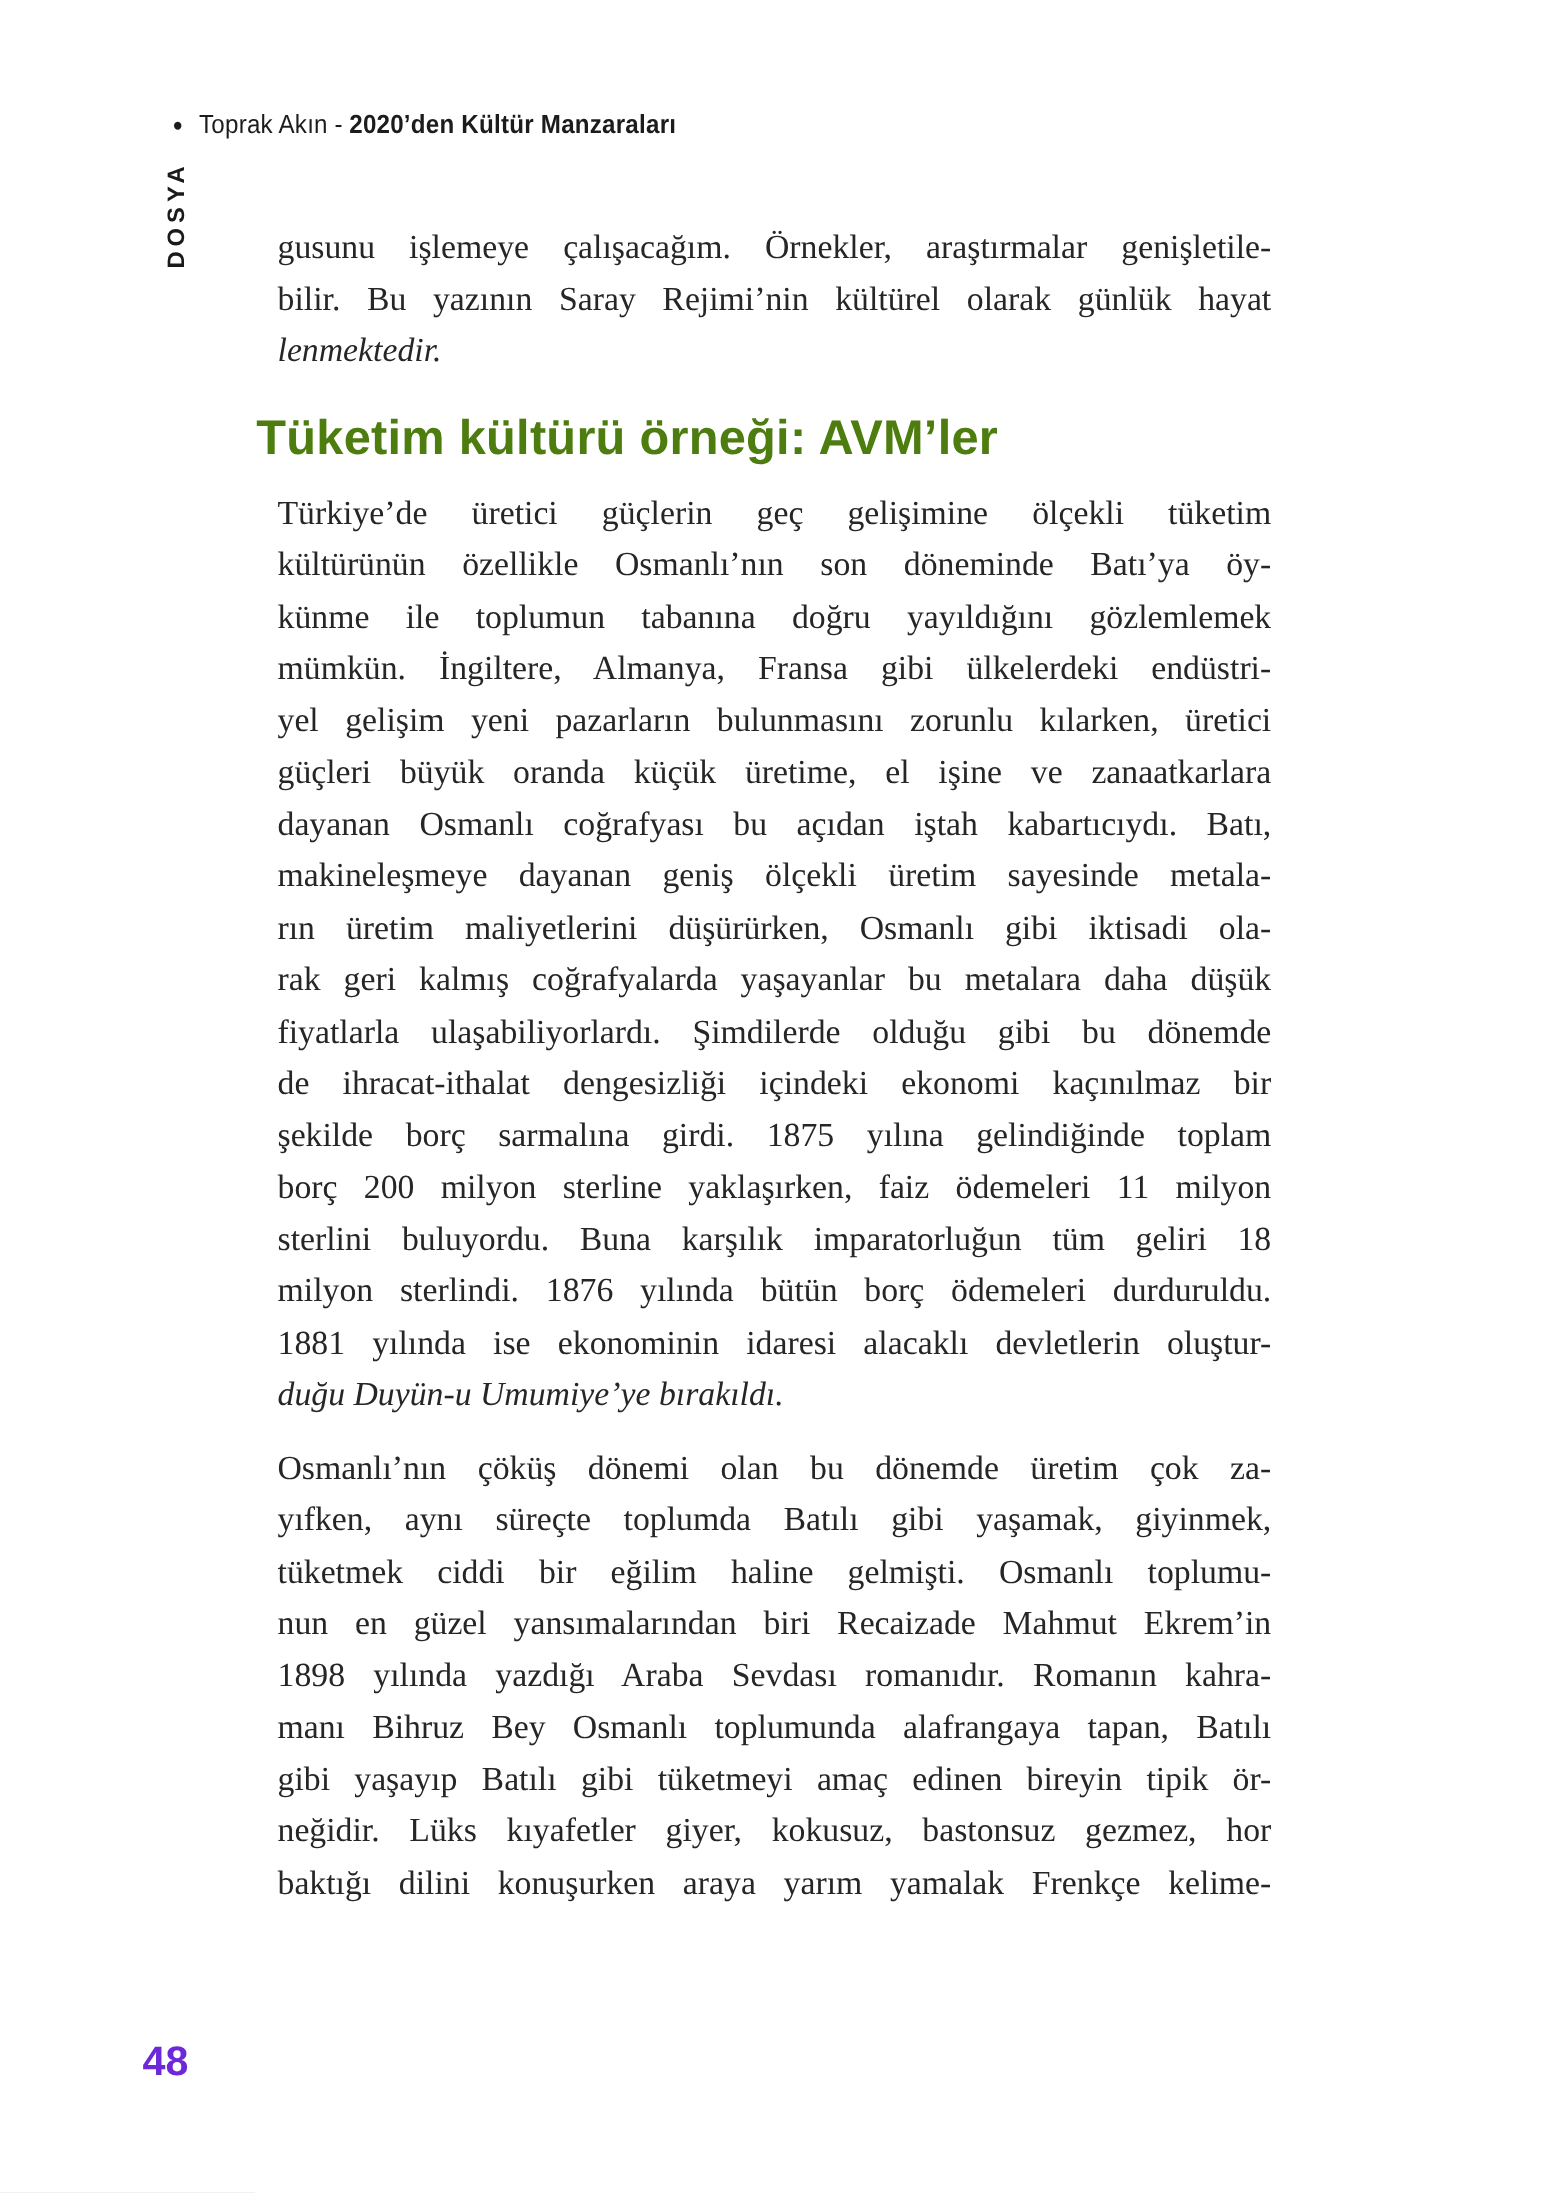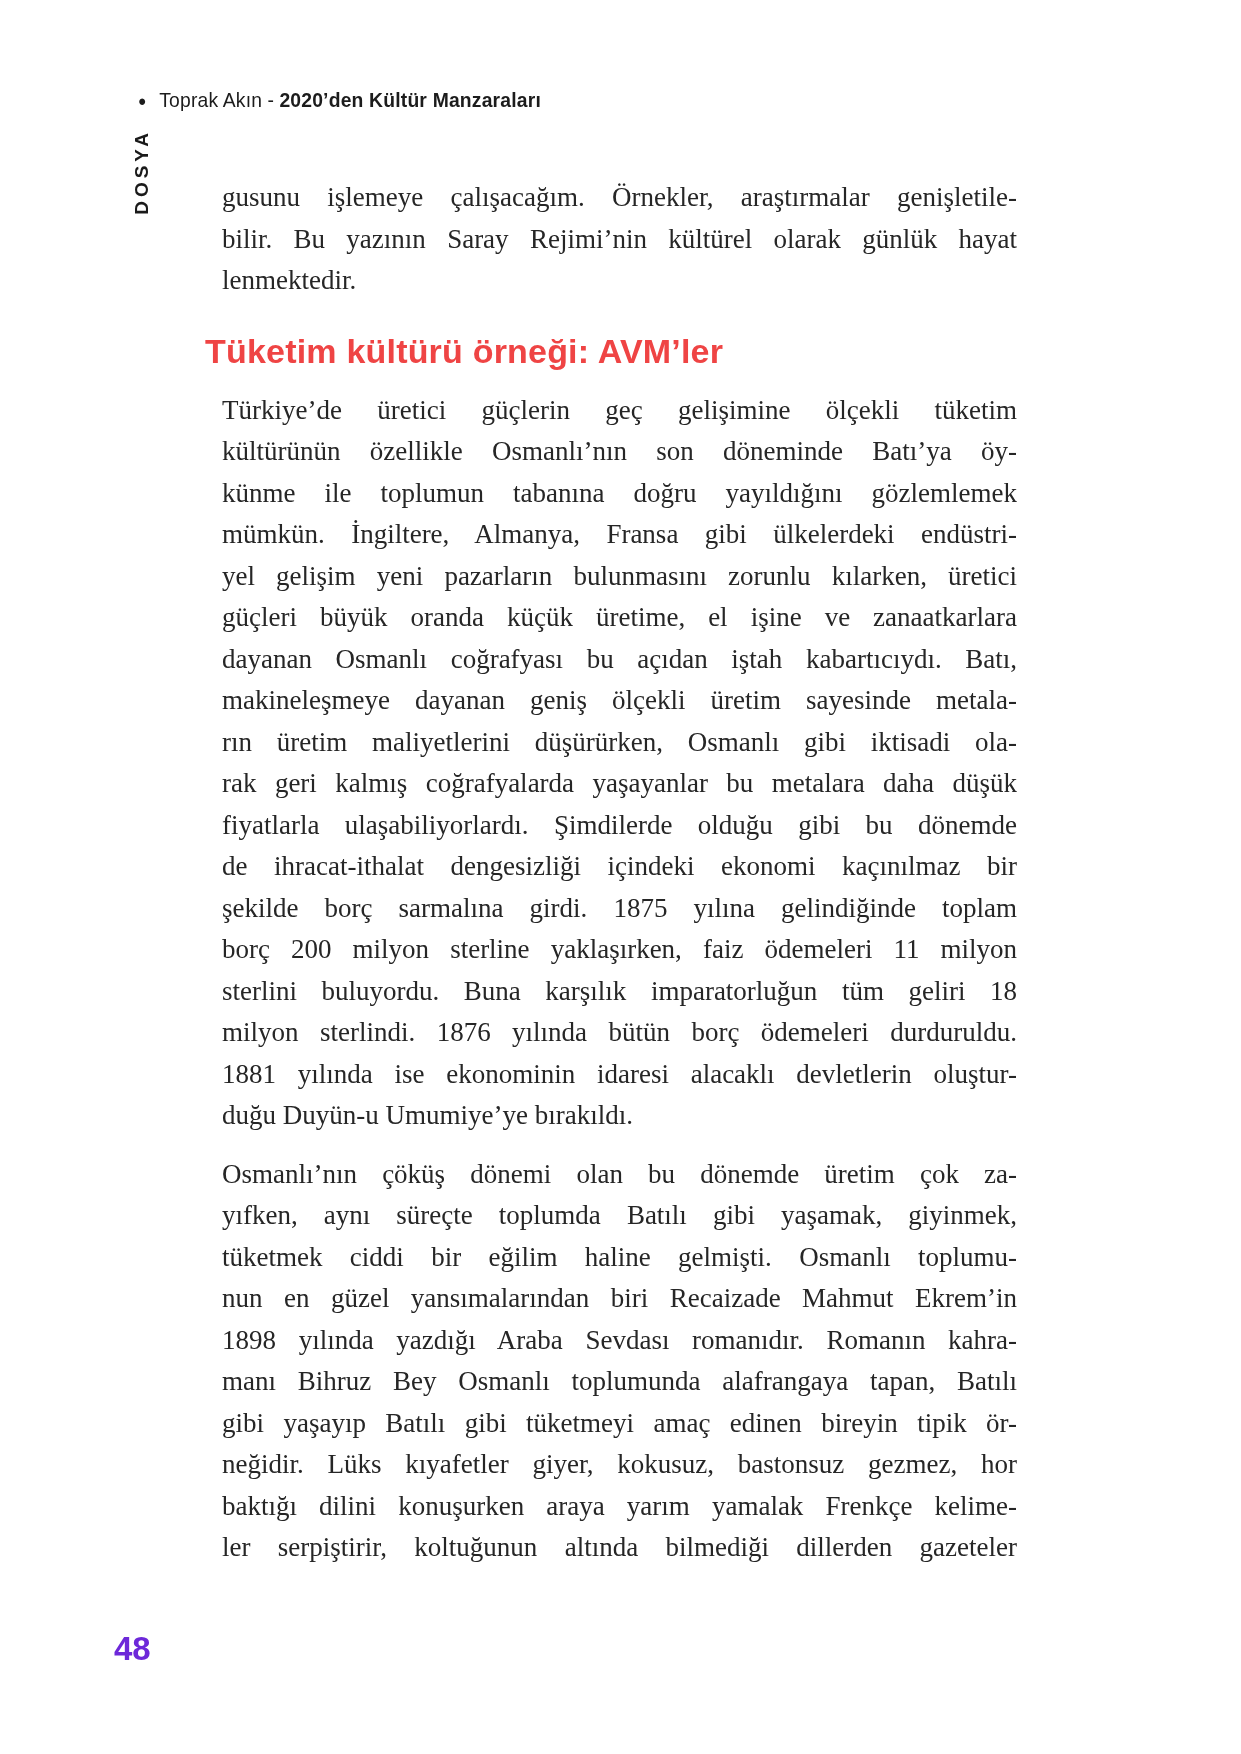--- a/index.html
+++ b/index.html
@@ -61,31 +61,31 @@
   .line {
     height: 41.5px;
     line-height: 41.5px;
     font-size: 27px;
     text-align: justify;
     text-align-last: justify;
     text-justify: inter-word;
     white-space: normal;
     overflow: hidden;
   }
-  .line.line-last { text-align-last: left; }
+  .line.line-last { text-align-last: left; font-style: italic; }
 
   .section-heading {
     margin: 27px 0 14px 0;
     height: 44px;
     line-height: 44px;
     font-family: "Liberation Sans", "DejaVu Sans", sans-serif;
     font-weight: 700;
-    font-size: 34px;
+    font-size: 39px;
     letter-spacing: 0.2px;
-    color: #ef4444;
+    color: #4d7c0f;
   }
 
   .page-number {
     position: absolute;
     left: 114px;
     top: 1630px;
     font-family: "Liberation Sans", "DejaVu Sans", sans-serif;
     font-weight: bold;
     font-size: 33px;
     color: #6d28d9;
@@ -138,19 +138,18 @@
     <div class="paragraph">
         <div class="line">Osmanlı’nın çöküş dönemi olan bu dönemde üretim çok za-</div>
         <div class="line">yıfken, aynı süreçte toplumda Batılı gibi yaşamak, giyinmek,</div>
         <div class="line">tüketmek ciddi bir eğilim haline gelmişti. Osmanlı toplumu-</div>
         <div class="line">nun en güzel yansımalarından biri Recaizade Mahmut Ekrem’in</div>
         <div class="line">1898 yılında yazdığı Araba Sevdası romanıdır. Romanın kahra-</div>
         <div class="line">manı Bihruz Bey Osmanlı toplumunda alafrangaya tapan, Batılı</div>
         <div class="line">gibi yaşayıp Batılı gibi tüketmeyi amaç edinen bireyin tipik ör-</div>
         <div class="line">neğidir. Lüks kıyafetler giyer, kokusuz, bastonsuz gezmez, hor</div>
         <div class="line">baktığı dilini konuşurken araya yarım yamalak Frenkçe kelime-</div>
-        <div class="line">ler serpiştirir, koltuğunun altında bilmediği dillerden gazeteler</div>
       </div>
   </div>
 
   <div class="page-number">48</div>
 
 </div>
 
 </body></html>

